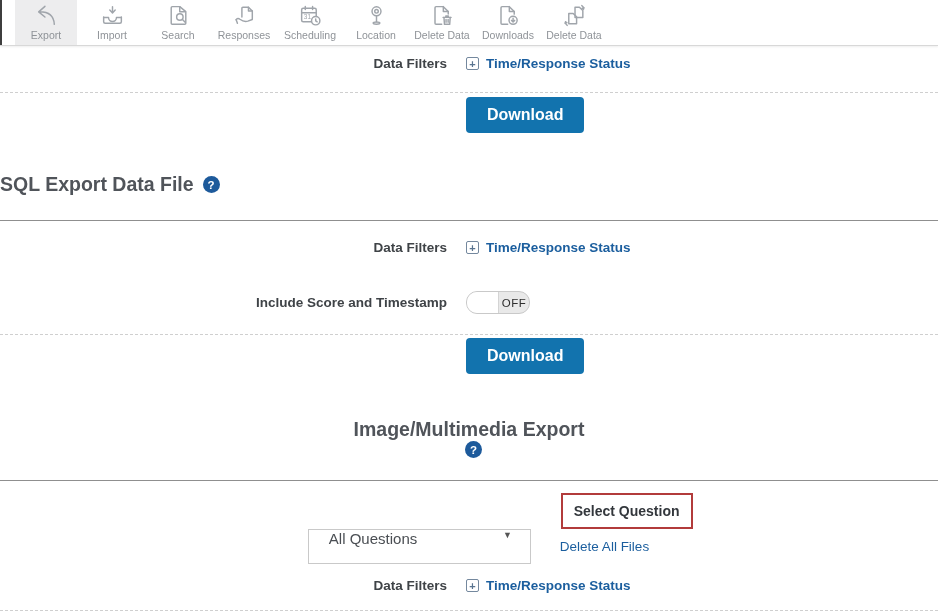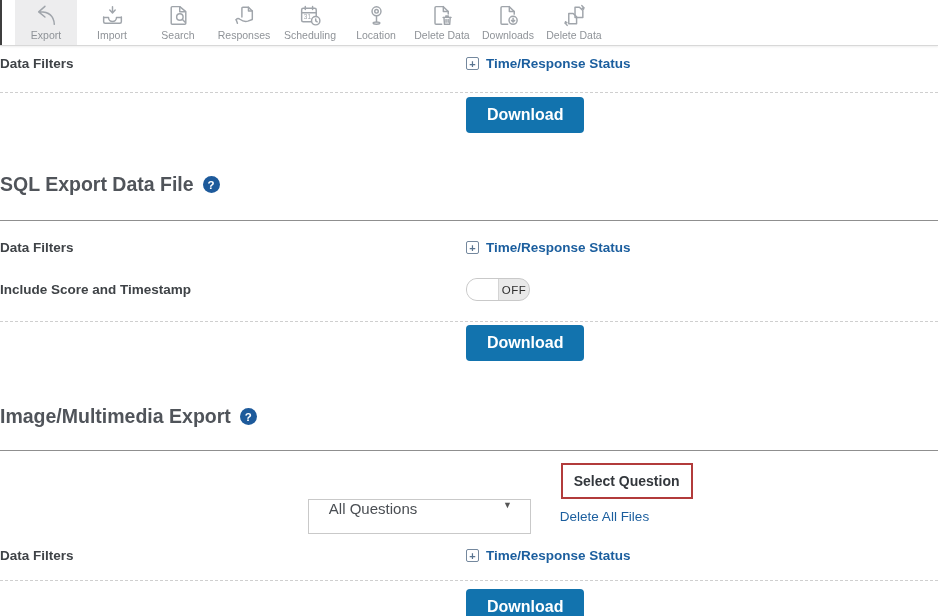--- a/index.html
+++ b/index.html
@@ -26,21 +26,21 @@
   .tool.active { background:#ededee; }
   .tool svg { width:25px; height:25px; display:block; }
   .tool .tool-label {
     font-size:10.5px; color:#8f9398; margin-top:1px; white-space:nowrap;
   }
 
   
   .content { padding-top:8px; }
   .form-row { display:flex; align-items:center; }
   .label-col {
-    width:447px; text-align:left; font-weight:bold; font-size:13.5px;
+    width:447px; text-align:right; font-weight:bold; font-size:13.5px;
     color:#3f4347; flex:none;
   }
   .ctrl-col { margin-left:19px; display:flex; align-items:center; }
 
   .link-blue {
     color:#1b5e9e; font-weight:bold; font-size:13.5px; text-decoration:none;
     display:inline-flex; align-items:center; cursor:pointer;
   }
   .plus-box {
     display:inline-flex; align-items:center; justify-content:center;
@@ -246,36 +246,36 @@
     <div class="form-row" style="margin-top:19px;">
       <div class="label-col">Data Filters</div>
       <div class="ctrl-col">
         <a class="link-blue">
           <span class="plus-box">+</span>
           <span>Time/Response Status</span>
         </a>
       </div>
     </div>
 
-    <div class="form-row" style="margin-top:23px;">
+    <div class="form-row" style="margin-top:36px;">
       <div class="label-col">Include Score and Timestamp</div>
       <div class="ctrl-col">
         <div class="toggle">
           <span class="knob"></span>
           <span class="toggle-state">OFF</span>
         </div>
       </div>
     </div>
 
     <div class="dashed-divider" style="margin-top:20px;"></div>
 
     <button class="btn-download" style="margin-top:3px;">Download</button>
 
     
-    <h2 class="section-title" style="margin-top:44px;">
+    <h2 class="section-title" style="margin-top:44px;flex-direction:column;">
       <span>Image/Multimedia Export</span>
       <span class="help-icon">?</span>
     </h2>
 
     <div class="section-rule" style="margin-top:22px;"></div>
 
     <div class="form-row row-select" style="margin-top:12px;flex-direction:column;">
       <div class="label-col">
         <span class="select-highlight">
           <span class="sq-label">Select Question</span>

